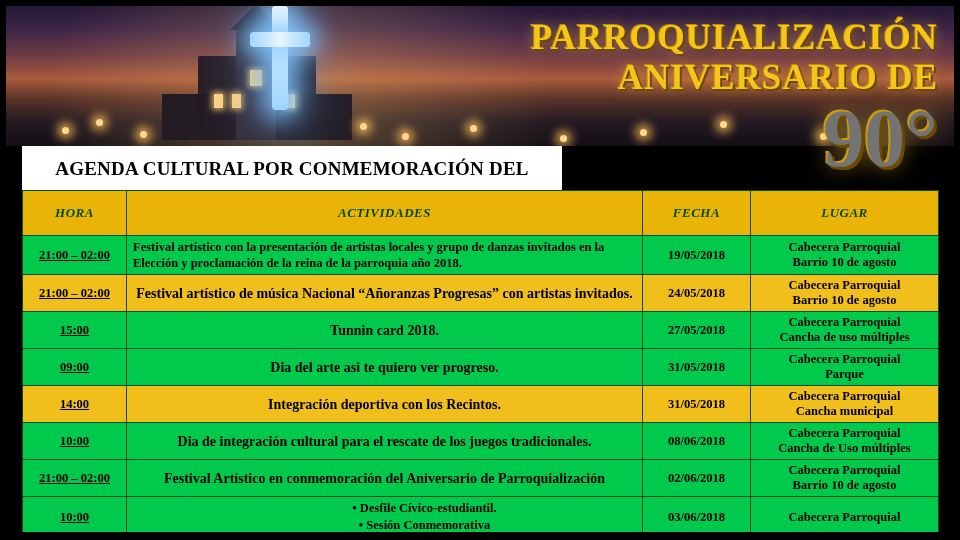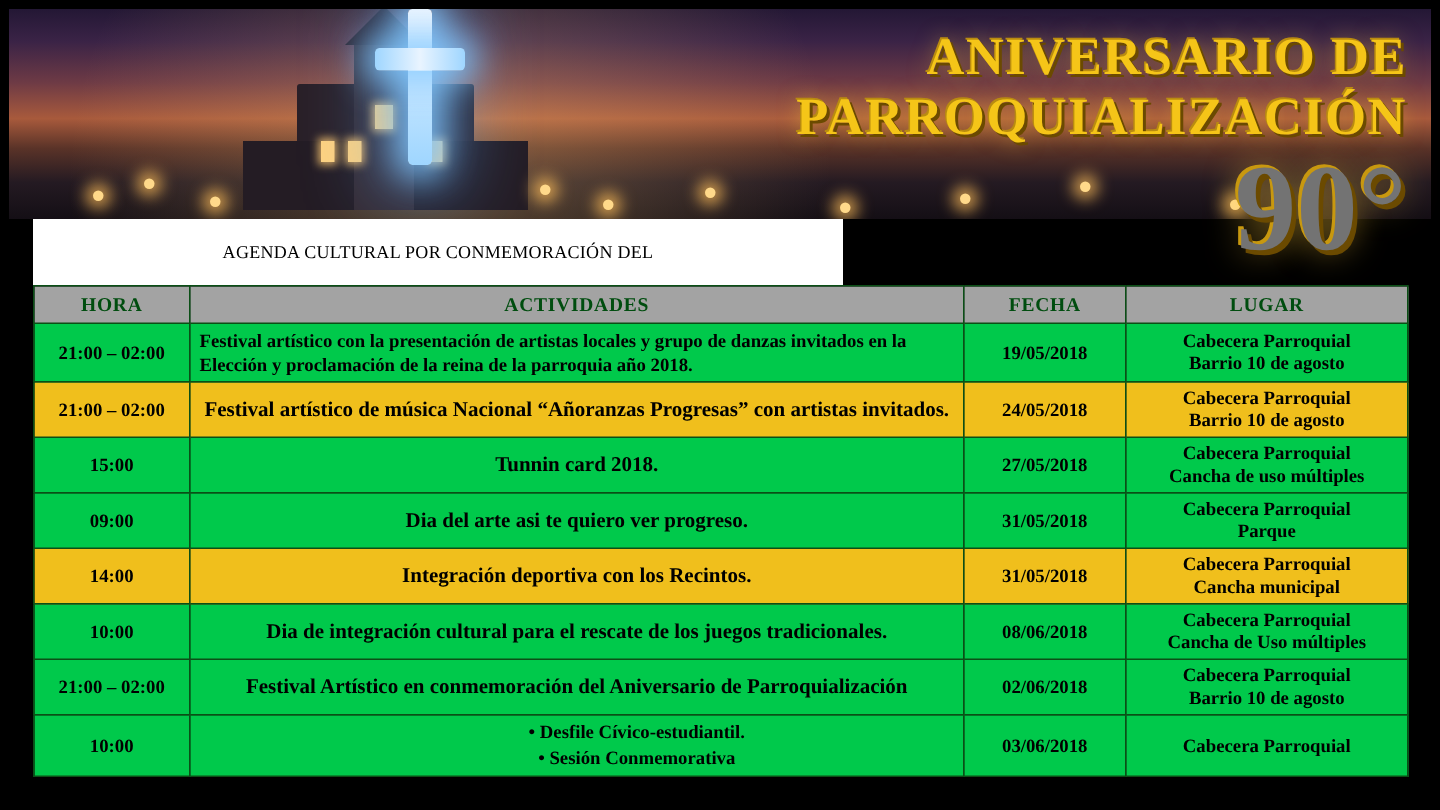--- a/index.html
+++ b/index.html
@@ -78,53 +78,54 @@
   }
 
   
   .heading{
     position:absolute;left:22px;top:146px;width:540px;height:44px;
     background:#ffffff;color:#000;
     display:flex;flex-direction:column;justify-content:center;align-items:center;
     text-align:center;
   }
   .heading div{
-    font-weight:normal;font-size:12px;line-height:17px;letter-spacing:.2px;
+    font-weight:bold;font-size:19px;line-height:17px;letter-spacing:.2px;
   }
 
   
   .table{
     position:absolute;left:22px;top:190px;width:916px;
     border-collapse:collapse;table-layout:fixed;
   }
   .table td,.table th{
     border:1px solid #0b4f16;
     padding:3px 6px;
     text-align:center;
     vertical-align:middle;
     color:#000;
     font-weight:bold;
   }
   .thead th{
-    background:#a3a3a3;
+    background:#eab308;
     color:#004d0f;
     font-size:13px;
     letter-spacing:.5px;
     height:20px;
-    padding:2px 4px;
+    padding:12px 4px;
+    font-style:italic;
   }
   .col-hora{width:104px;}
   .col-act{width:516px;}
   .col-fecha{width:108px;}
   .col-lugar{width:188px;}
 
   .row-green td{background:#00c94b;}
   .row-gold td{background:#f0bf1c;}
 
-  .cell-hora{font-size:12.5px;}
+  .cell-hora{font-size:12.5px;text-decoration:underline;}
   .cell-fecha{font-size:12.5px;}
   .cell-lugar{font-size:12.5px;line-height:15px;}
   .cell-act{font-size:14px;line-height:17px;}
   .cell-act.small{font-size:12.5px;line-height:16px;}
   .cell-act.left{text-align:left;}
   .bullets{display:block;text-align:left;padding-left:80px;}
   .bullets span{display:block;font-size:12.5px;line-height:17px;text-align:center;}
   .bullets span:before{content:"•  ";}
 
   .bottom-bar{
@@ -154,22 +155,22 @@
       <div class="lamp" style="left:470px;bottom:20px;"></div>
       <div class="lamp" style="left:560px;bottom:10px;"></div>
       <div class="lamp" style="left:640px;bottom:16px;"></div>
       <div class="lamp" style="left:720px;bottom:24px;"></div>
       <div class="lamp" style="left:820px;bottom:12px;"></div>
     </div>
     <div class="hero-frame"></div>
   </div>
 
   <div class="title-wrap">
+    <div class="title-line">PARROQUIALIZACIÓN</div>
     <div class="title-line">ANIVERSARIO DE</div>
-    <div class="title-line">PARROQUIALIZACIÓN</div>
     <div class="title-90">90°</div>
   </div>
 
   <div class="heading">
     <div>AGENDA CULTURAL POR CONMEMORACIÓN DEL</div>
   </div>
 
   <table class="table">
     <colgroup>
       <col class="col-hora">

